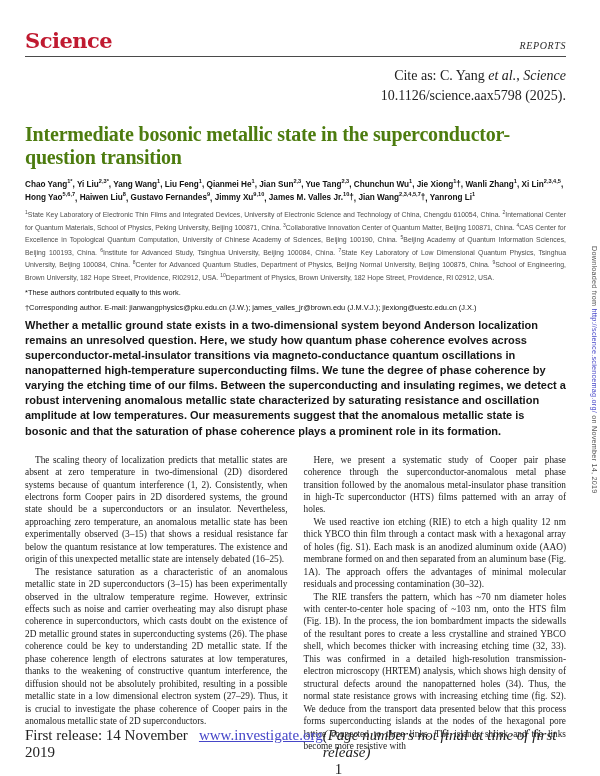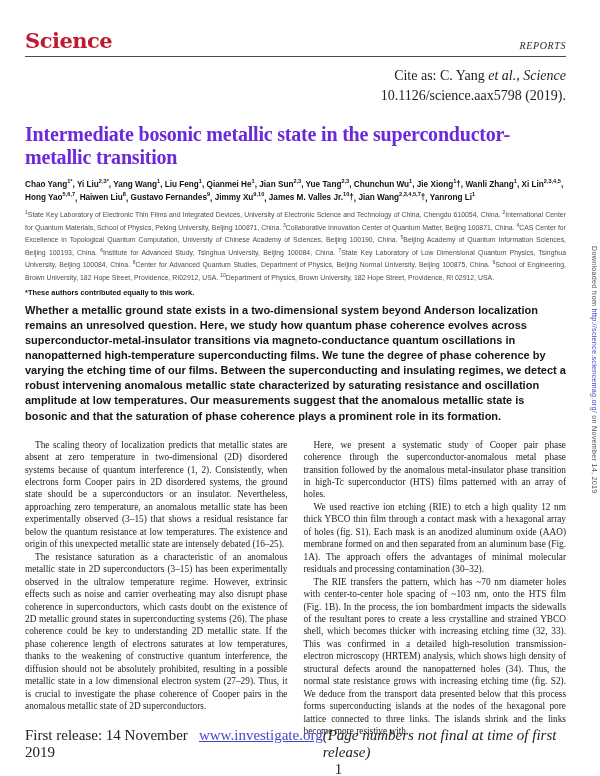--- a/index.html
+++ b/index.html
@@ -14,29 +14,29 @@
   .logo{font-family:"DejaVu Serif", serif;font-weight:bold;font-size:21px;
         color:#c01a30;letter-spacing:-0.5px;line-height:1;}
   .section-label{font-style:italic;font-size:10px;letter-spacing:0.6px;color:#2a2a2a;}
   .rule{border:none;border-top:1.4px solid #4a4a4a;margin:5px 0 0 0;}
 
   
   .cite{margin-top:9px;text-align:right;font-size:14px;line-height:1.45;color:#222;}
   .cite .it{font-style:italic;}
 
   
-  .title{margin:16px 0 0 0;font-size:20px;font-weight:bold;color:#6d28d9;
+  .title{margin:16px 0 0 0;font-size:20px;font-weight:bold;color:#4d7c0f;
          line-height:1.16;letter-spacing:-0.2px;}
   .authors{margin-top:8px;font-family:"Liberation Sans", sans-serif;font-weight:bold;
            font-size:8.2px;line-height:1.45;color:#111;}
   .authors sup{font-size:5.6px;}
   .affiliations{margin-top:4px;font-family:"Liberation Sans", sans-serif;font-size:6.9px;
                 line-height:1.62;color:#4d4d4d;text-align:justify;}
   .affiliations sup{font-size:5px;}
-  .note{margin-top:5px;font-family:"Liberation Sans", sans-serif;font-weight:bold;
+  .note{margin-top:5px;font-family:"Liberation Sans", sans-serif;font-weight:normal;
         font-size:7.4px;color:#111;line-height:1.35;}
 
   
   .abstract{margin-top:5px;font-family:"Liberation Sans", sans-serif;font-weight:bold;
             font-size:11px;line-height:1.37;color:#161616;}
 
   
   .columns{margin-top:15px;display:flex;gap:16px;}
   .col{flex:1;min-width:0;}
   .col p{margin:0;font-size:9.3px;line-height:1.34;text-align:justify;
@@ -62,33 +62,34 @@
 <div class="page">
 
   <div class="masthead">
     <span class="logo">Science</span>
     <span class="section-label">REPORTS</span>
   </div>
   <hr class="rule">
 
   <div class="cite">
     <div><span>Cite as: C. Yang </span><span class="it">et al.</span><span>, </span><span class="it">Science</span></div>
-    <div>10.1126/science.aax5798 (2019).</div>
+    <div>10.1126/science.aax5798 (2025).</div>
   </div>
 
   <h1 class="title">
     <div>Intermediate bosonic metallic state in the superconductor-</div>
-    <div>metallic transition</div>
+    <div>question transition</div>
   </h1>
 
   <div class="authors"><span>Chao Yang<sup>1*</sup></span>, <span>Yi Liu<sup>2,3*</sup></span>, <span>Yang Wang<sup>1</sup></span>, <span>Liu Feng<sup>1</sup></span>, <span>Qianmei He<sup>1</sup></span>, <span>Jian Sun<sup>2,3</sup></span>, <span>Yue Tang<sup>2,3</sup></span>, <span>Chunchun Wu<sup>1</sup></span>, <span>Jie Xiong<sup>1</sup>†</span>, <span>Wanli Zhang<sup>1</sup></span>, <span>Xi Lin<sup>2,3,4,5</sup></span>, <span>Hong Yao<sup>5,6,7</sup></span>, <span>Haiwen Liu<sup>8</sup></span>, <span>Gustavo Fernandes<sup>9</sup></span>, <span>Jimmy Xu<sup>9,10</sup></span>, <span>James M. Valles Jr.<sup>10</sup>†</span>, <span>Jian Wang<sup>2,3,4,5,7</sup>†</span>, <span>Yanrong Li<sup>1</sup></span></div>
 
   <div class="affiliations"><sup>1</sup>State Key Laboratory of Electronic Thin Films and Integrated Devices, University of Electronic Science and Technology of China, Chengdu 610054, China. <sup>2</sup>International Center for Quantum Materials, School of Physics, Peking University, Beijing 100871, China. <sup>3</sup>Collaborative Innovation Center of Quantum Matter, Beijing 100871, China. <sup>4</sup>CAS Center for Excellence in Topological Quantum Computation, University of Chinese Academy of Sciences, Beijing 100190, China. <sup>5</sup>Beijing Academy of Quantum Information Sciences, Beijing 100193, China. <sup>6</sup>Institute for Advanced Study, Tsinghua University, Beijing 100084, China. <sup>7</sup>State Key Laboratory of Low Dimensional Quantum Physics, Tsinghua University, Beijing 100084, China. <sup>8</sup>Center for Advanced Quantum Studies, Department of Physics, Beijing Normal University, Beijing 100875, China. <sup>9</sup>School of Engineering, Brown University, 182 Hope Street, Providence, RI02912, USA. <sup>10</sup>Department of Physics, Brown University, 182 Hope Street, Providence, RI 02912, USA. </div>
 
   <div class="note">*These authors contributed equally to this work.</div>
+  <div class="note">†Corresponding author. E-mail: jianwangphysics@pku.edu.cn (J.W.); james_valles_jr@brown.edu (J.M.V.J.); jiexiong@uestc.edu.cn (J.X.)</div>
 
   <div class="abstract">Whether a metallic ground state exists in a two-dimensional system beyond Anderson localization remains an unresolved question. Here, we study how quantum phase coherence evolves across superconductor-metal-insulator transitions via magneto-conductance quantum oscillations in nanopatterned high-temperature superconducting films. We tune the degree of phase coherence by varying the etching time of our films. Between the superconducting and insulating regimes, we detect a robust intervening anomalous metallic state characterized by saturating resistance and oscillation amplitude at low temperatures. Our measurements suggest that the anomalous metallic state is bosonic and that the saturation of phase coherence plays a prominent role in its formation.</div>
 
   <div class="columns">
     <div class="col">
         <p>The scaling theory of localization predicts that metallic states are absent at zero temperature in two-dimensional (2D) disordered systems because of quantum interference (1, 2). Consistently, when electrons form Cooper pairs in 2D disordered systems, the ground state should be a superconductors or an insulator. Nevertheless, approaching zero temperature, an anomalous metallic state has been experimentally observed (3–15) that shows a residual resistance far below the quantum resistance at low temperatures. The existence and origin of this unexpected metallic state are intensely debated (16–25).</p>
         <p>The resistance saturation as a characteristic of an anomalous metallic state in 2D superconductors (3–15) has been experimentally observed in the ultralow temperature regime. However, extrinsic effects such as noise and carrier overheating may also disrupt phase coherence in superconductors, which casts doubt on the existence of 2D metallic ground states in superconducting systems (26). The phase coherence could be key to understanding 2D metallic state. If the phase coherence length of electrons saturates at low temperatures, thanks to the weakening of constructive quantum interference, the diffusion should not be absolutely prohibited, resulting in a possible metallic state in a low dimensional electron system (27–29). Thus, it is crucial to investigate the phase coherence of Cooper pairs in the anomalous metallic state of 2D superconductors.</p>
       </div>
     <div class="col">
         <p>Here, we present a systematic study of Cooper pair phase coherence through the superconductor-anomalous metal phase transition followed by the anomalous metal-insulator phase transition in high-Tc superconductor (HTS) films patterned with an array of holes.</p>

